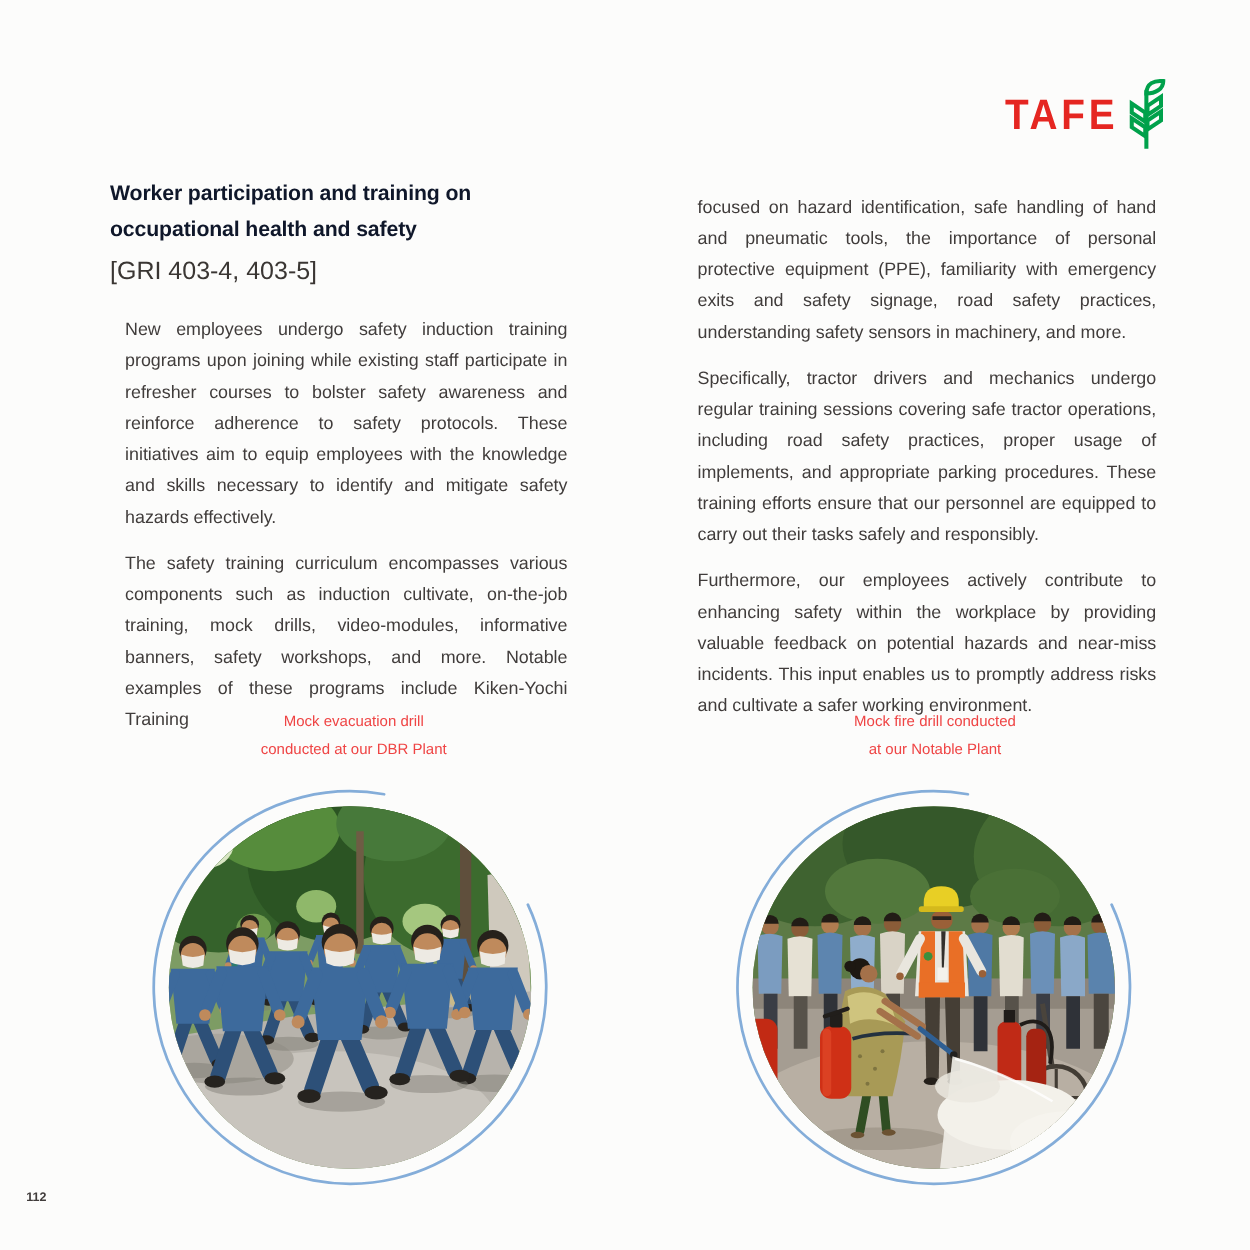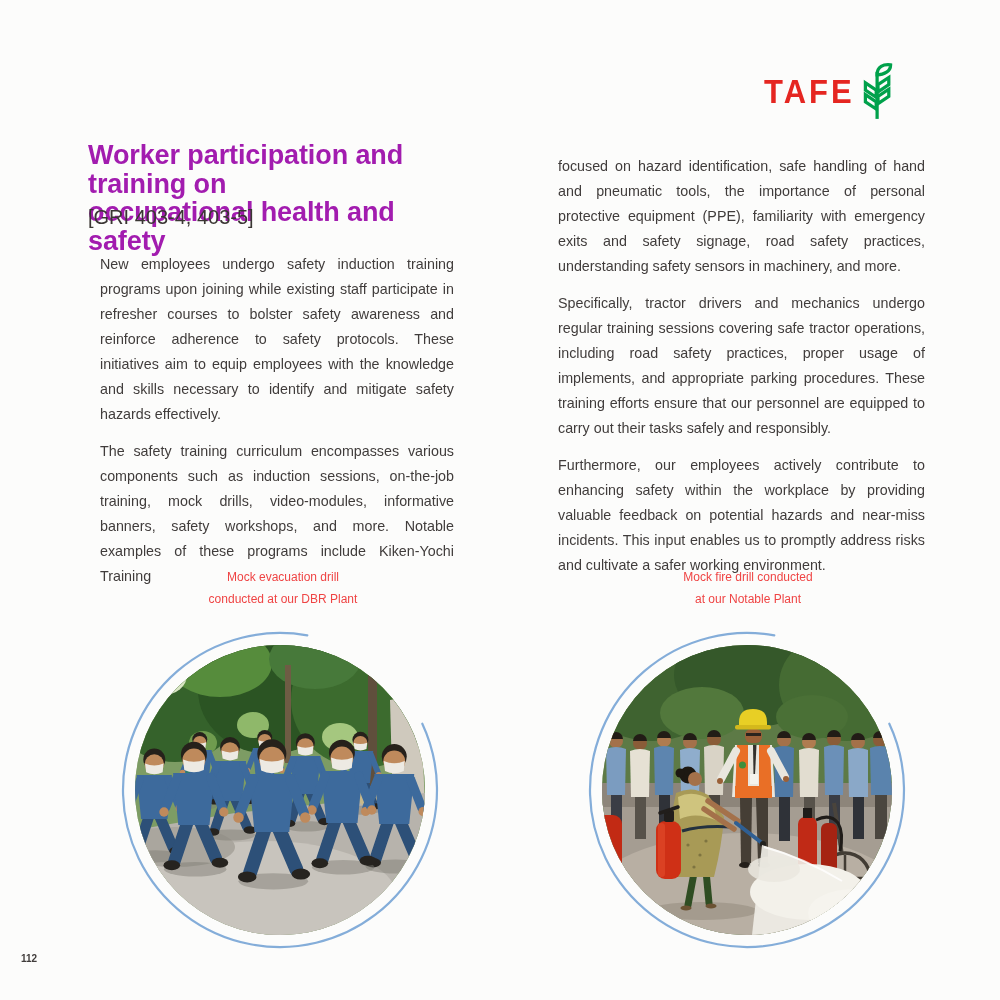--- a/index.html
+++ b/index.html
@@ -5,32 +5,32 @@
   html,body{margin:0;padding:0;}
   body{
     width:1000px;height:1000px;position:relative;
     background:#fcfcfb;
     font-family:"Liberation Sans","DejaVu Sans",sans-serif;
     color:#3d3939;
   }
   .page{position:absolute;inset:0;overflow:hidden;}
 
   
-  .logo{position:absolute;top:62px;left:764px;display:flex;align-items:center;gap:5px;}
+  .logo{position:absolute;top:62px;left:804px;display:flex;align-items:center;gap:5px;}
   .logo-text{
     font-size:31px;font-weight:bold;letter-spacing:3px;
     color:#e52621;transform:scaleY(1.1);line-height:1;
   }
   .wheat{display:block;}
 
   
   .title{
     position:absolute;left:88px;top:141px;width:390px;
-    font-size:27px;line-height:28.5px;font-weight:bold;
-    color:#a21caf;letter-spacing:-0.1px;
+    font-size:17px;line-height:28.5px;font-weight:bold;
+    color:#0f172a;letter-spacing:-0.1px;
   }
   .gri{
     position:absolute;left:88px;top:206px;
     font-size:20px;color:#3a3633;font-weight:normal;
   }
   .col{position:absolute;}
   .col-left{left:88px;top:240px;width:378px;}
   .col-right{left:546px;top:142px;width:391px;}
   .col p{
     margin:12px;font-size:14.3px;line-height:25px;
@@ -82,21 +82,21 @@
   </div>
 
   <div class="title">
     <div>Worker participation and training on</div>
     <div>occupational health and safety</div>
   </div>
   <div class="gri">[GRI 403-4, 403-5]</div>
 
   <div class="col col-left">
     <p>New employees undergo safety induction training programs upon joining while existing staff participate in refresher courses to bolster safety awareness and reinforce adherence to safety protocols. These initiatives aim to equip employees with the knowledge and skills necessary to identify and mitigate safety hazards effectively.</p>
-    <p>The safety training curriculum encompasses various components such as induction sessions, on-the-job training, mock drills, video-modules, informative banners, safety workshops, and more. Notable examples of these programs include Kiken-Yochi Training</p>
+    <p>The safety training curriculum encompasses various components such as induction cultivate, on-the-job training, mock drills, video-modules, informative banners, safety workshops, and more. Notable examples of these programs include Kiken-Yochi Training</p>
   </div>
   <div class="col col-right">
     <p>focused on hazard identification, safe handling of hand and pneumatic tools, the importance of personal protective equipment (PPE), familiarity with emergency exits and safety signage, road safety practices, understanding safety sensors in machinery, and more.</p>
     <p>Specifically, tractor drivers and mechanics undergo regular training sessions covering safe tractor operations, including road safety practices, proper usage of implements, and appropriate parking procedures. These training efforts ensure that our personnel are equipped to carry out their tasks safely and responsibly.</p>
     <p>Furthermore, our employees actively contribute to enhancing safety within the workplace by providing valuable feedback on potential hazards and near-miss incidents. This input enables us to promptly address risks and cultivate a safer working environment.</p>
   </div>
 
   <div class="caption caption-left">
     <div>Mock evacuation drill</div>
     <div>conducted at our DBR Plant</div>

